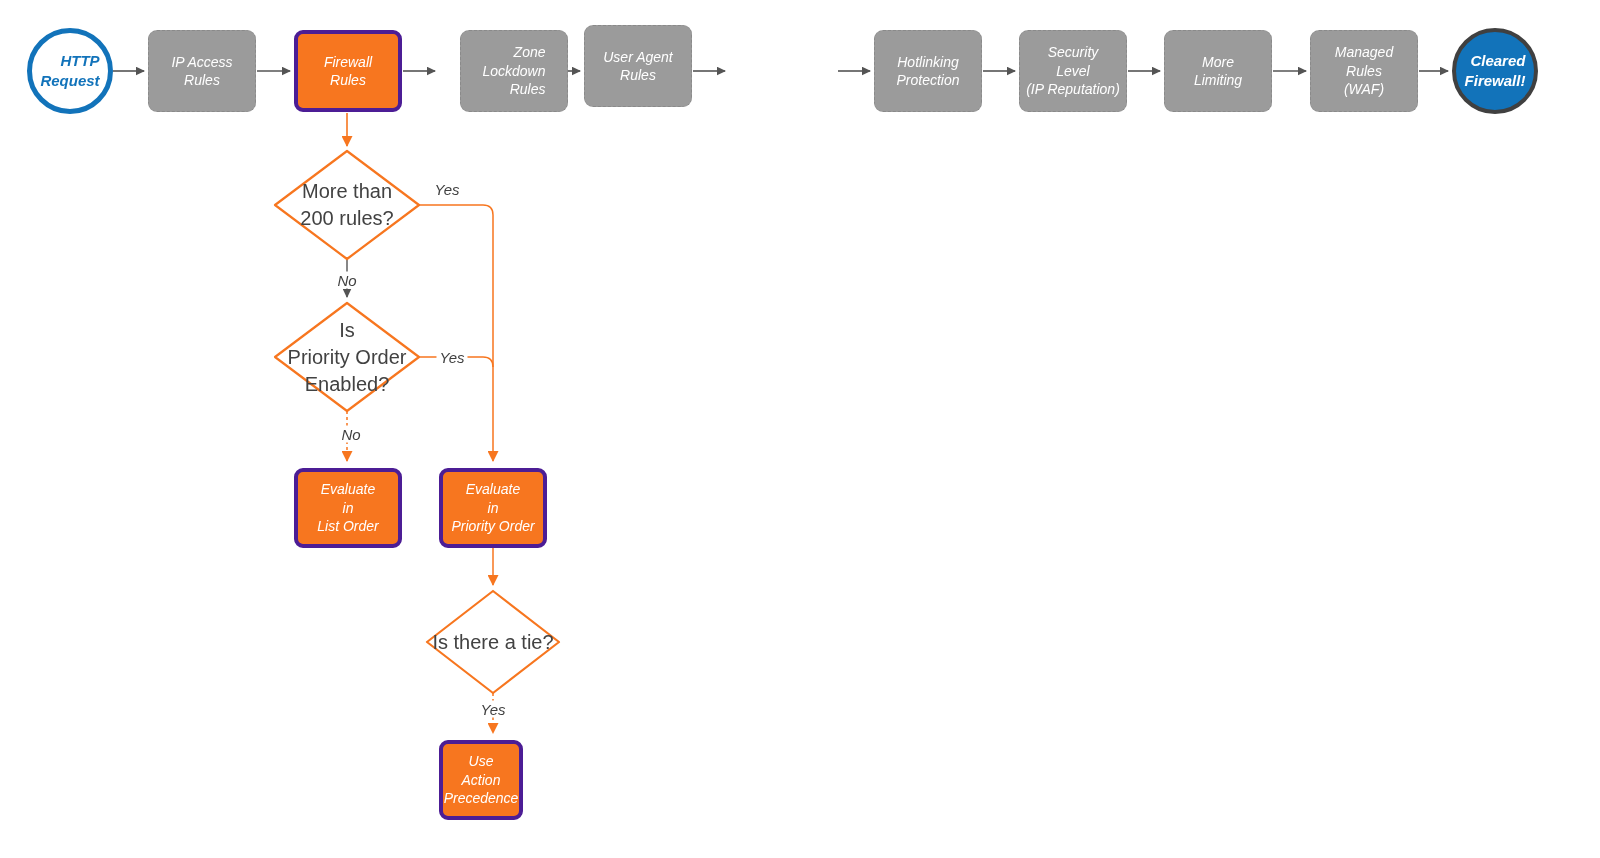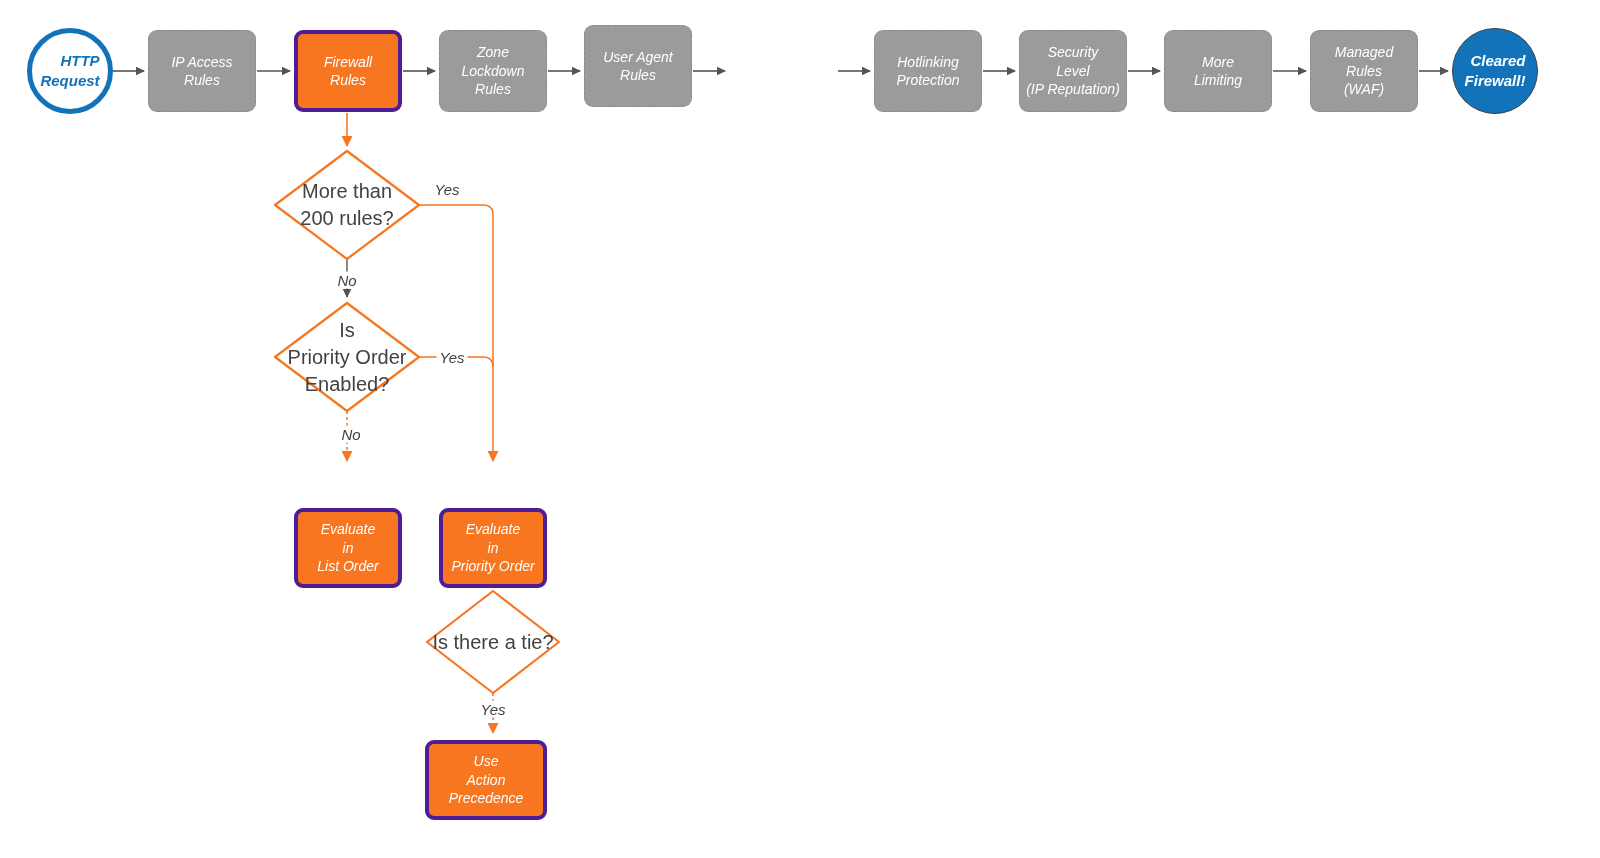--- a/index.html
+++ b/index.html
@@ -45,39 +45,38 @@
   }
   .orange-node {
     background: #f7761f;
     border: 4px solid #4c1d95;
     color: #ffffff;
   }
   .action-node {
     width: 108px;
     height: 80px;
     top: 468px;
-    margin-top: 40px;
   }
   .circle {
     width: 86px;
     height: 86px;
     border-radius: 50%;
     font-style: italic;
     font-weight: bold;
     font-size: 15px;
     text-align: right;
   }
   .blue-outline {
     background: #ffffff;
     border: 5px solid #1273ba;
     color: #1273ba;
   }
   .blue-filled {
     background: #1273ba;
-    border: 1px solid #404040;
+    border: 4px solid #404040;
     color: #ffffff;
   }
   .diamond-label {
     position: absolute;
     transform: translate(-50%, -50%);
     color: #424242;
     font-size: 20px;
     line-height: 1.35;
     text-align: center;
     white-space: pre-line;
@@ -136,21 +135,21 @@
 
   <div class="node circle blue-outline" style="left:27px; top:28px;">HTTP
 Request</div>
 
   <div class="node rect gray-node" style="left:148px; top:30px;">IP Access
 Rules</div>
 
   <div class="node rect orange-node" style="left:294px; top:30px;">Firewall
 Rules</div>
 
-  <div class="node rect gray-node" style="left:439px; top:30px;">Zone
+  <div class="node rect gray-node" style="left:460px; top:30px;text-align:right;">Zone
 Lockdown
 Rules</div>
 
   <div class="node rect gray-node" style="left:584px; top:25px;font-style:italic;">User Agent
 Rules</div>
 
 
   <div class="node rect gray-node" style="left:874px; top:30px;">Hotlinking
 Protection</div>
 
@@ -174,21 +173,21 @@
 Priority Order
 Enabled?</div>
   <div class="diamond-label" style="left:493px; top:642px;">Is there a tie?</div>
 
   <div class="node rect orange-node action-node" style="left:294px;">Evaluate
 in
 List Order</div>
   <div class="node rect orange-node action-node" style="left:439px;">Evaluate
 in
 Priority Order</div>
-  <div class="node rect orange-node" style="left:425px; top:740px; width:122px; height:80px;">Use
+  <div class="node rect orange-node" style="left:439px; top:740px; width:84px; height:80px;">Use
 Action
 Precedence</div>
 
   <div class="edge-label" style="left:447px; top:189px;">Yes</div>
   <div class="edge-label" style="left:347px; top:280px;">No</div>
   <div class="edge-label" style="left:452px; top:357px;">Yes</div>
   <div class="edge-label" style="left:351px; top:434px;">No</div>
   <div class="edge-label" style="left:493px; top:709px;">Yes</div>
 
 </div>

